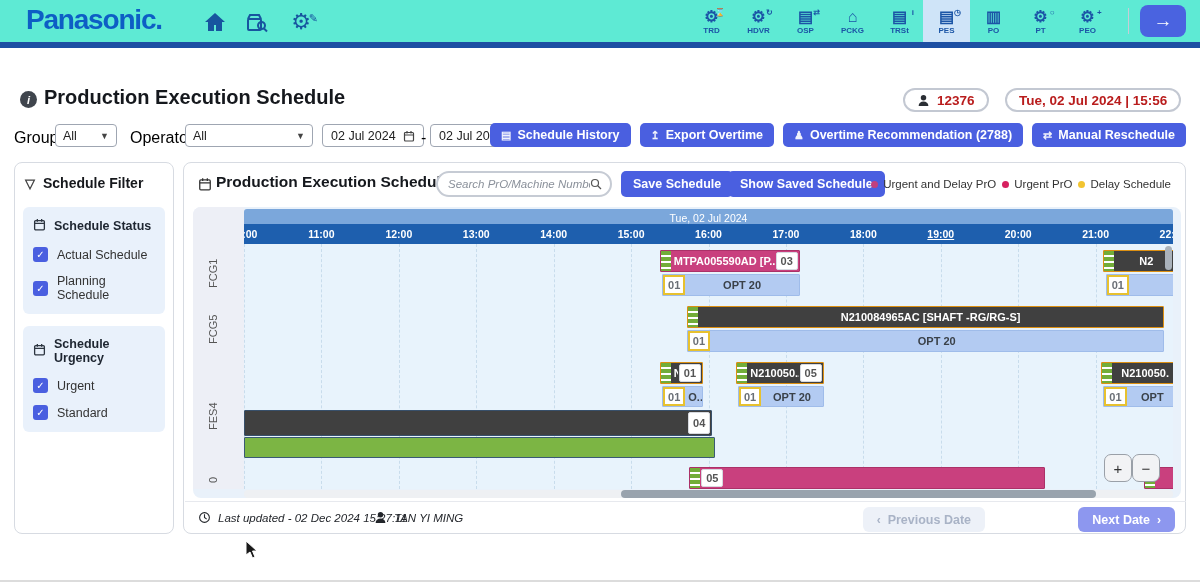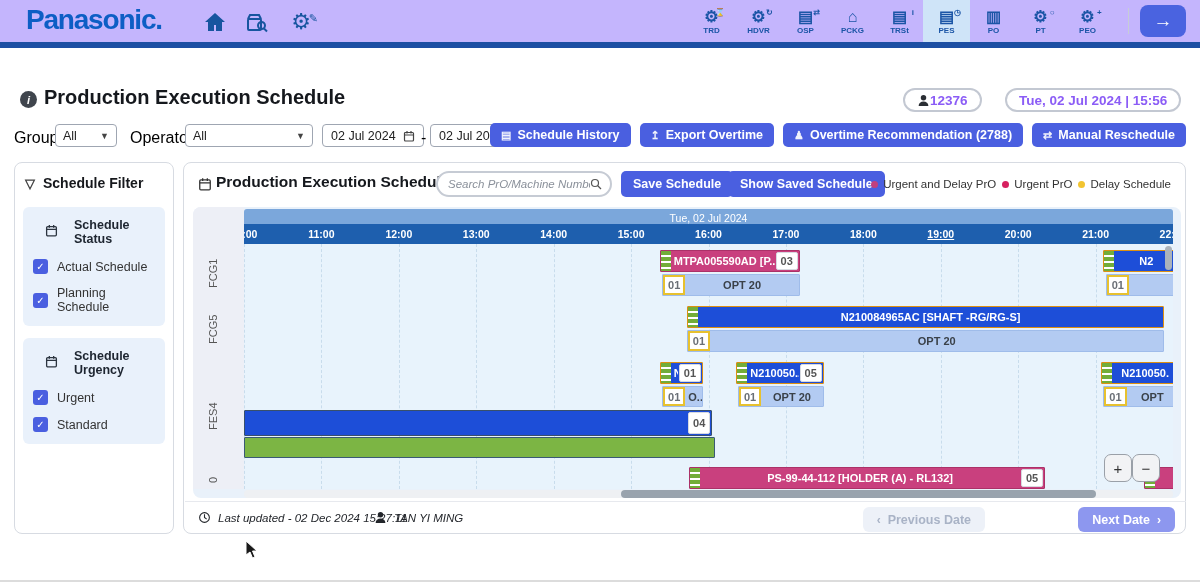--- a/index.html
+++ b/index.html
@@ -1,60 +1,60 @@
 <!DOCTYPE html>
 <html><head>
 <meta charset="utf-8">
 <style>
   html,body{margin:0;padding:0;}
   body{width:1200px;height:582px;font-family:"Liberation Sans",sans-serif;background:#fff;position:relative;overflow:hidden;}
   .screen{position:absolute;inset:0;}
 
   
-  .nav{position:absolute;top:0;left:0;right:0;height:42px;background:#c4b5fd;}
+  .nav{position:absolute;top:0;left:0;right:0;height:42px;background:#5eead4;}
   .nav-strip{position:absolute;top:42px;left:0;right:0;height:6px;background:#1d4fa3;}
   .brand{position:absolute;left:26px;top:4px;font-size:28px;font-weight:bold;color:#0d5ec5;letter-spacing:-1.2px;}
   .nav-ico{position:absolute;top:9px;width:26px;height:26px;color:#17559f;display:flex;align-items:center;justify-content:center;cursor:pointer;}
   .nav-ico svg{width:24px;height:24px;}
   .nav-ico.home{left:202px;}
   .nav-ico.inv{left:244px;}
   .nav-ico.gear{left:288px;font-size:22px;line-height:22px;}
   .gear .pencil{position:absolute;right:-4px;top:-2px;font-size:11px;}
   .nav-apps{position:absolute;left:688px;top:0;height:42px;display:flex;}
   .nav-app{width:47px;height:42px;display:flex;flex-direction:column;align-items:center;justify-content:center;gap:1px;cursor:pointer;}
   .nav-app.active{background:#cfe4f8;}
   .app-glyph{font-size:16px;line-height:17px;color:#1b55a6;position:relative;font-weight:bold;}
   .app-badge{position:absolute;right:-7px;top:-4px;font-size:8px;font-weight:bold;color:#1b55a6;}
   .app-label{font-size:8px;font-weight:bold;color:#1b55a6;}
   .nav-divider{position:absolute;left:1128px;top:8px;width:1px;height:26px;background:#c6cdd6;}
   .logout-btn{position:absolute;left:1140px;top:5px;width:46px;height:32px;background:#4a63e0;border:none;border-radius:8px;color:#fff;font-size:19px;font-weight:bold;display:flex;align-items:center;justify-content:center;cursor:pointer;}
 
   
   .info-ico{position:absolute;left:20px;top:91px;width:17px;height:17px;border-radius:50%;background:#3f454d;color:#fff;font-size:11px;font-weight:bold;font-style:italic;display:flex;align-items:center;justify-content:center;}
   .page-title{position:absolute;left:44px;top:86px;font-size:20px;font-weight:bold;color:#15181d;}
-  .pill{position:absolute;top:88px;height:24px;border:2px solid #c3c8d2;border-radius:14px;display:flex;align-items:center;font-size:13.5px;font-weight:bold;color:#8b5cf6;padding:0 12px;box-sizing:border-box;background:#fff;}
+  .pill{position:absolute;top:88px;height:24px;border:2px solid #c3c8d2;border-radius:14px;display:flex;align-items:center;gap:7px;font-size:13.5px;font-weight:bold;color:#b91c1c;padding:0 12px;box-sizing:border-box;background:#fff;}
   .pill svg{width:13px;height:13px;}
   .pill.user{left:903px;}
   .pill.datetime{left:1005px;}
   .flabel{position:absolute;top:129px;}
   .select{position:absolute;top:124px;height:23px;border:1px solid #9fa6b2;border-radius:4px;background:#fff;display:flex;align-items:center;justify-content:space-between;padding:0 7px;box-sizing:border-box;cursor:pointer;font-size:12.5px;color:#222;}
   .select .chev{font-size:9px;color:#444;}
   .dateinput{position:absolute;top:124px;height:23px;border:1px solid #9fa6b2;border-radius:4px;background:#fff;display:flex;align-items:center;gap:7px;padding:0 8px;box-sizing:border-box;font-size:12.5px;color:#222;cursor:pointer;}
   .dateinput svg{width:12px;height:12px;}
   .show-btn{position:absolute;left:512px;top:124px;height:23px;background:#4a5fe0;color:#fff;border:none;border-radius:5px;font-size:12.5px;font-weight:bold;padding:0 12px;cursor:pointer;}
   .action-bar{position:absolute;right:14px;top:123px;display:flex;gap:9px;}
   .action-btn{height:24px;background:#4a5fe0;color:#fff;border:none;border-radius:5px;font-size:12.5px;font-weight:bold;padding:0 11px;display:flex;align-items:center;gap:6px;cursor:pointer;font-family:"Liberation Sans",sans-serif;}
   .btn-ico{font-size:11px;opacity:.92;}
 
   
   .sidebar{position:absolute;left:14px;top:162px;width:160px;height:372px;border:1px solid #d7dbe2;border-radius:8px;background:#fff;box-sizing:border-box;}
   .sf-title{display:flex;align-items:center;gap:8px;padding:12px 10px 8px 10px;font-size:14px;font-weight:bold;color:#16181c;}
   .sf-title .funnel{font-size:13px;color:#444;}
   .sf-group{margin:8px 8px 12px 8px;background:#e9f1fb;border-radius:6px;padding:4px 0 6px 0;}
-  .sf-ghead{display:flex;align-items:center;gap:16px;padding:7px 22px;font-size:12.5px;font-weight:bold;color:#1d2530;}
+  .sf-ghead{display:flex;align-items:center;gap:8px;padding:7px 10px;font-size:12.5px;font-weight:bold;color:#1d2530;}
   .sf-ghead svg{width:13px;height:13px;}
   .sf-item{display:flex;align-items:center;gap:9px;padding:6px 10px;font-size:12.5px;color:#333;}
   .cbox{width:15px;height:15px;border-radius:3px;background:#4a5fe0;color:#fff;font-size:10px;display:flex;align-items:center;justify-content:center;cursor:pointer;flex:none;}
 
   
   .panel{position:absolute;left:183px;top:162px;width:1003px;height:372px;border:1px solid #d7dbe2;border-radius:8px;background:#fff;box-sizing:border-box;}
   .ph-ico{position:absolute;left:14px;top:14px;}
   .ph-ico svg{width:14px;height:14px;}
   .panel-title{position:absolute;left:32px;top:10px;font-size:15.5px;font-weight:bold;color:#15181d;}
   .search{position:absolute;left:252px;top:8px;width:176px;height:26px;border:2px solid #c6cbd4;border-radius:13px;background:#fff;display:flex;align-items:center;box-sizing:border-box;padding:0 8px 0 10px;}
@@ -71,21 +71,21 @@
   .gwrap{position:absolute;left:9px;top:44px;width:988px;height:291px;background:#e9f1fa;border-radius:8px;overflow:hidden;}
   .rowcol{position:absolute;left:0;top:0;width:51px;height:282px;background:#edeff6;}
   .rowlab{position:absolute;left:14px;width:22px;height:60px;writing-mode:vertical-rl;transform:rotate(180deg);text-align:center;font-size:11px;color:#555;}
   .dateband{position:absolute;left:51px;top:2px;width:929px;height:15px;background:#7ba7db;border-radius:3px 3px 0 0;color:#fff;font-size:10.5px;display:flex;align-items:flex-end;justify-content:center;}
   .hourband{position:absolute;left:51px;top:17px;width:929px;height:20px;background:#1e5fae;overflow:hidden;}
   .hourlab{position:absolute;top:4px;transform:translateX(-50%);font-size:10.5px;font-weight:bold;color:#fff;white-space:nowrap;}
   .plot{position:absolute;left:51px;top:37px;width:929px;height:245px;background:#e8f3fc;overflow:hidden;}
   .gridline{position:absolute;top:0;bottom:0;width:0;border-left:1px dashed #c8dcec;}
   .bar{position:absolute;display:flex;align-items:center;box-sizing:border-box;overflow:hidden;border-radius:1px;cursor:pointer;}
   .bar.pink{background:#c9407e;border:1px solid #ab3168;color:#fff;}
-  .bar.orange{background:#1d4ed8;border:1px solid #dd9012;color:#fff;}
+  .bar.orange{background:#404040;border:1px solid #dd9012;color:#fff;}
   .bar.plan{background:#b3cbf2;border:1px solid #9fbcea;color:#3a4149;}
   .bar.green{background:#7cb544;border:1px solid #3a5a74;}
   .bar.dark{border:1px solid #38506b;}
   .lead{flex:0 0 10px;align-self:stretch;background:repeating-linear-gradient(180deg,#72ad39 0 4px,#ffffff 4px 6px);}
   .blabel{flex:1;text-align:center;font-size:11px;font-weight:bold;white-space:nowrap;overflow:hidden;padding:0 3px;}
   .sbox{flex:none;background:#fff;border:2px solid #e7c12f;color:#6a6f76;font-weight:bold;font-size:11px;padding:0 3px;align-self:stretch;display:flex;align-items:center;box-sizing:border-box;}
   .ebox{flex:none;background:#fff;border:1px solid #d6d9df;border-radius:2px;color:#555;font-weight:bold;font-size:11px;padding:0 4px;align-self:stretch;display:flex;align-items:center;margin:1px;}
   .hscroll{position:absolute;left:51px;top:283px;width:929px;height:8px;background:#eef0f3;border-radius:4px;}
   .hthumb{position:absolute;left:377px;top:0;width:475px;height:8px;background:#99a3ad;border-radius:4px;cursor:grab;}
   .vthumb{position:absolute;left:972px;top:39px;width:7px;height:24px;background:#aab2bb;border-radius:4px;cursor:grab;}
@@ -400,21 +400,20 @@
           </div>
           <div class="bar orange dark" style="left: 0%; width: 50.4167%; top: 166px; height: 26px;">
             <span class="blabel"></span>
             <span class="ebox">04</span>
           </div>
           <div class="bar green" style="left: 0%; width: 50.6667%; top: 193px; height: 21px;">
             <span class="blabel"></span>
           </div>
           <div class="bar pink" style="left: 47.9167%; width: 38.3333%; top: 223px; height: 22px;">
             <span class="lead"></span>
-            <span class="blabel">PS-99-44-112 [HOLDER (A) - RL132]</span>
             <span class="ebox">05</span>
           </div>
           <div class="bar pink" style="left: 96.8333%; width: 3.83333%; top: 223px; height: 22px;">
             <span class="lead"></span>
             <span class="blabel"></span>
           </div>
         </div>
       <div class="hscroll">
           <div class="hthumb"></div>
         </div>

